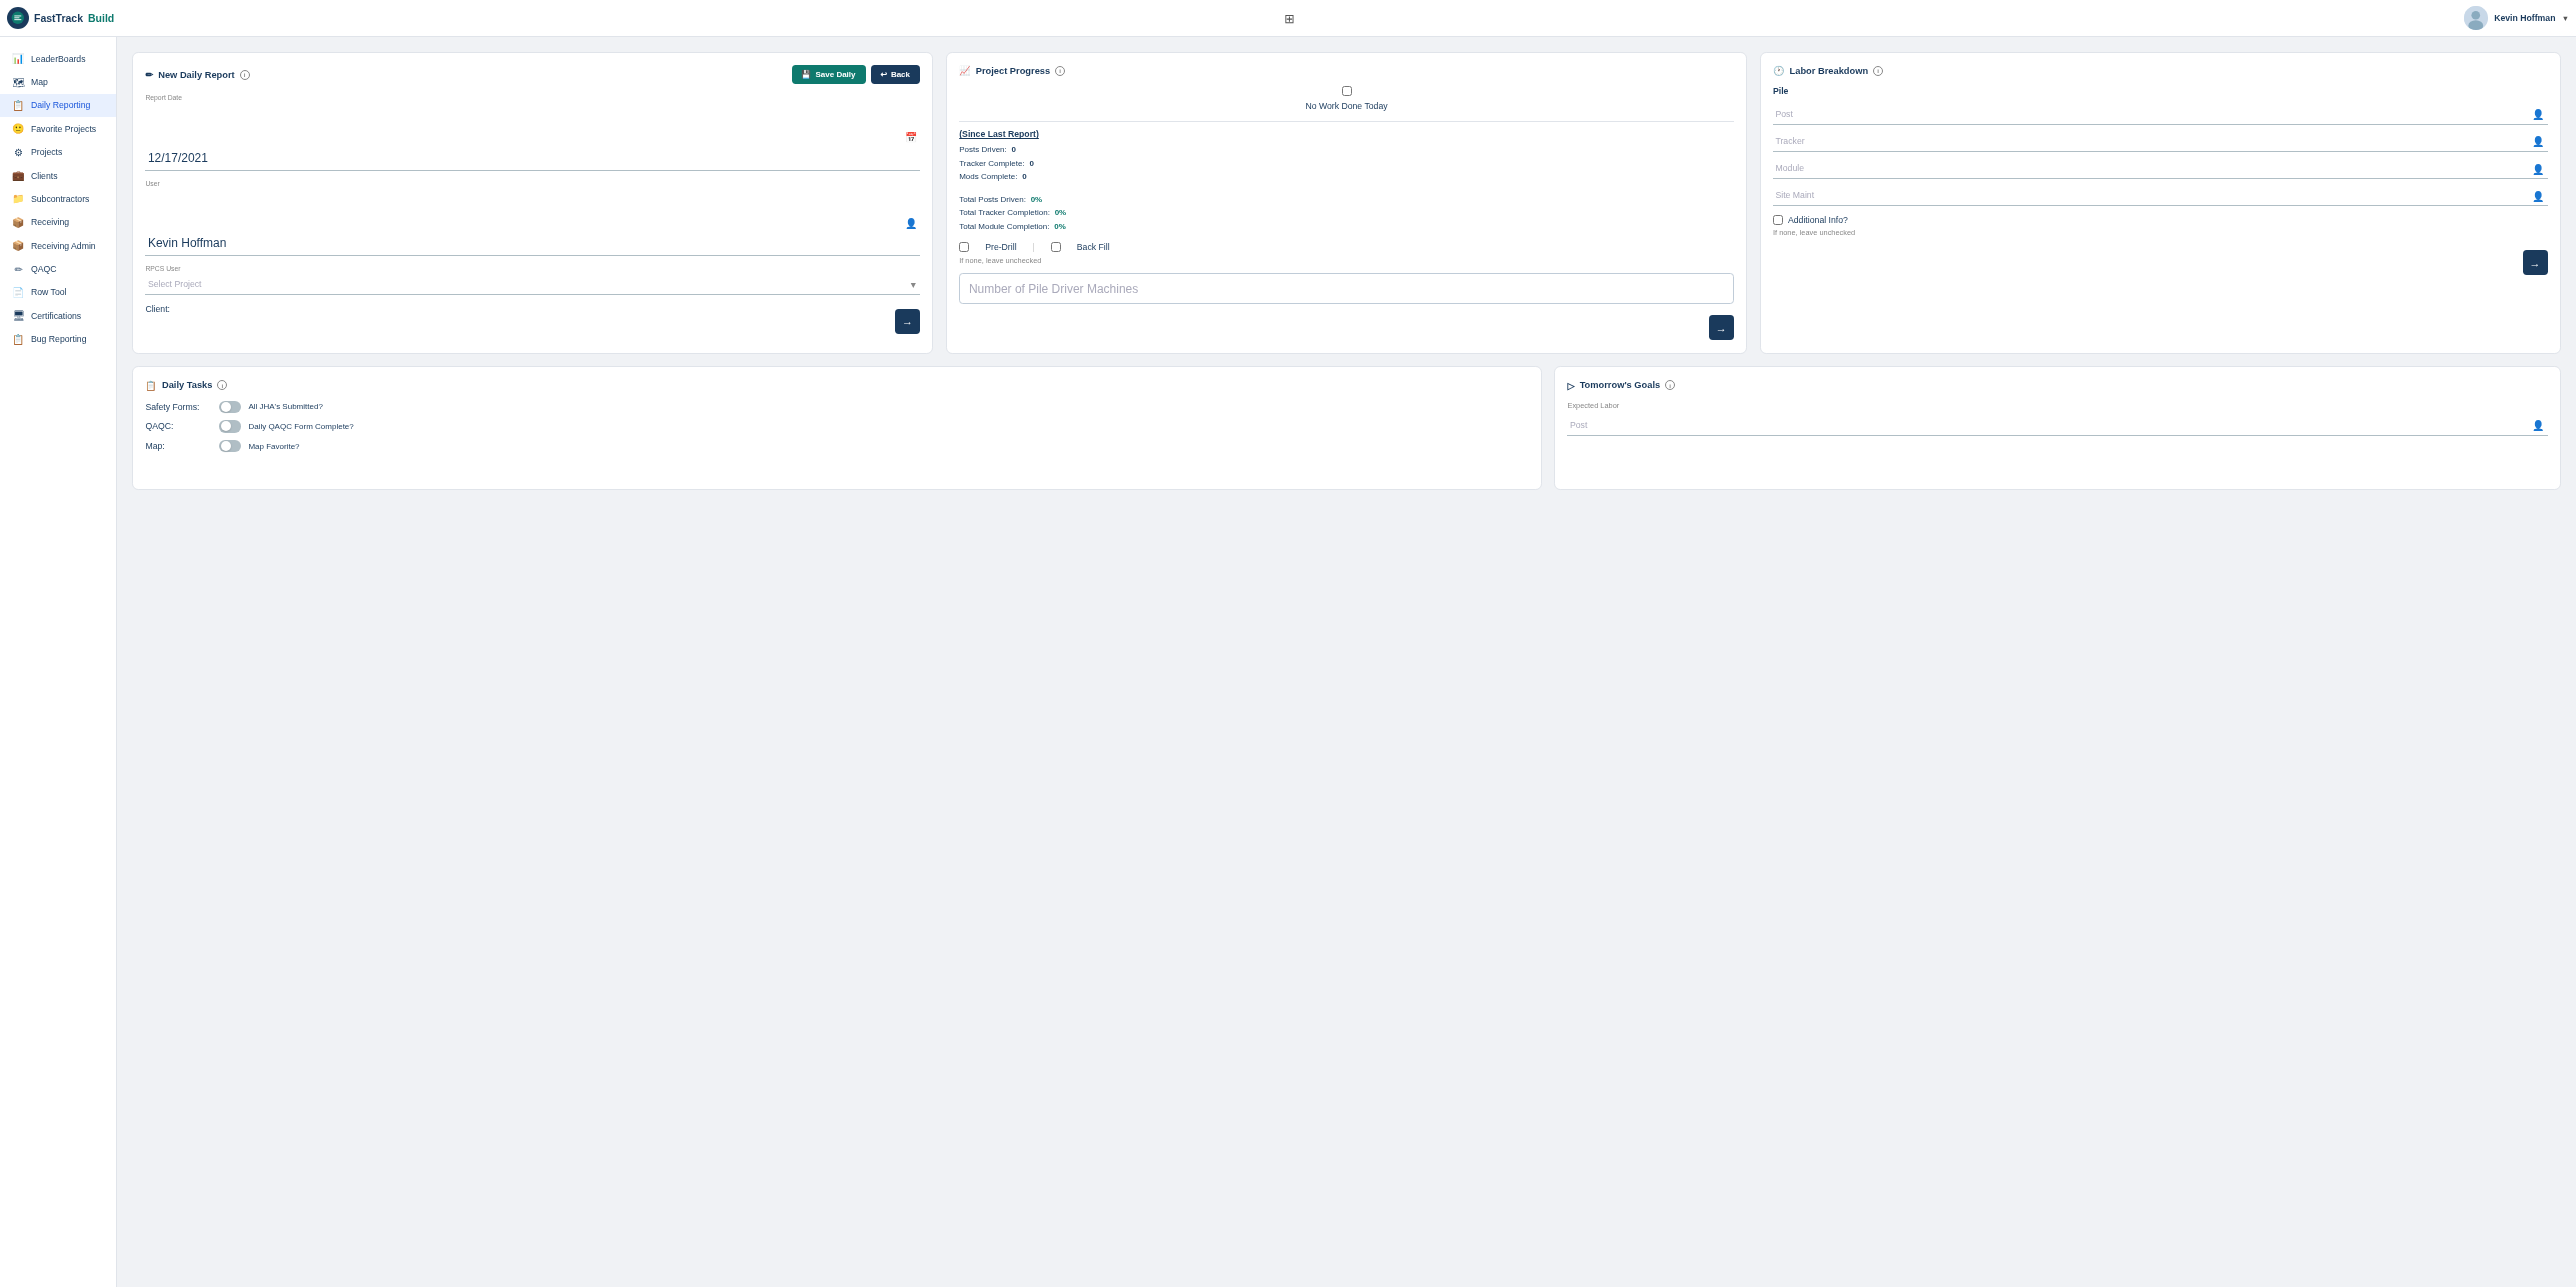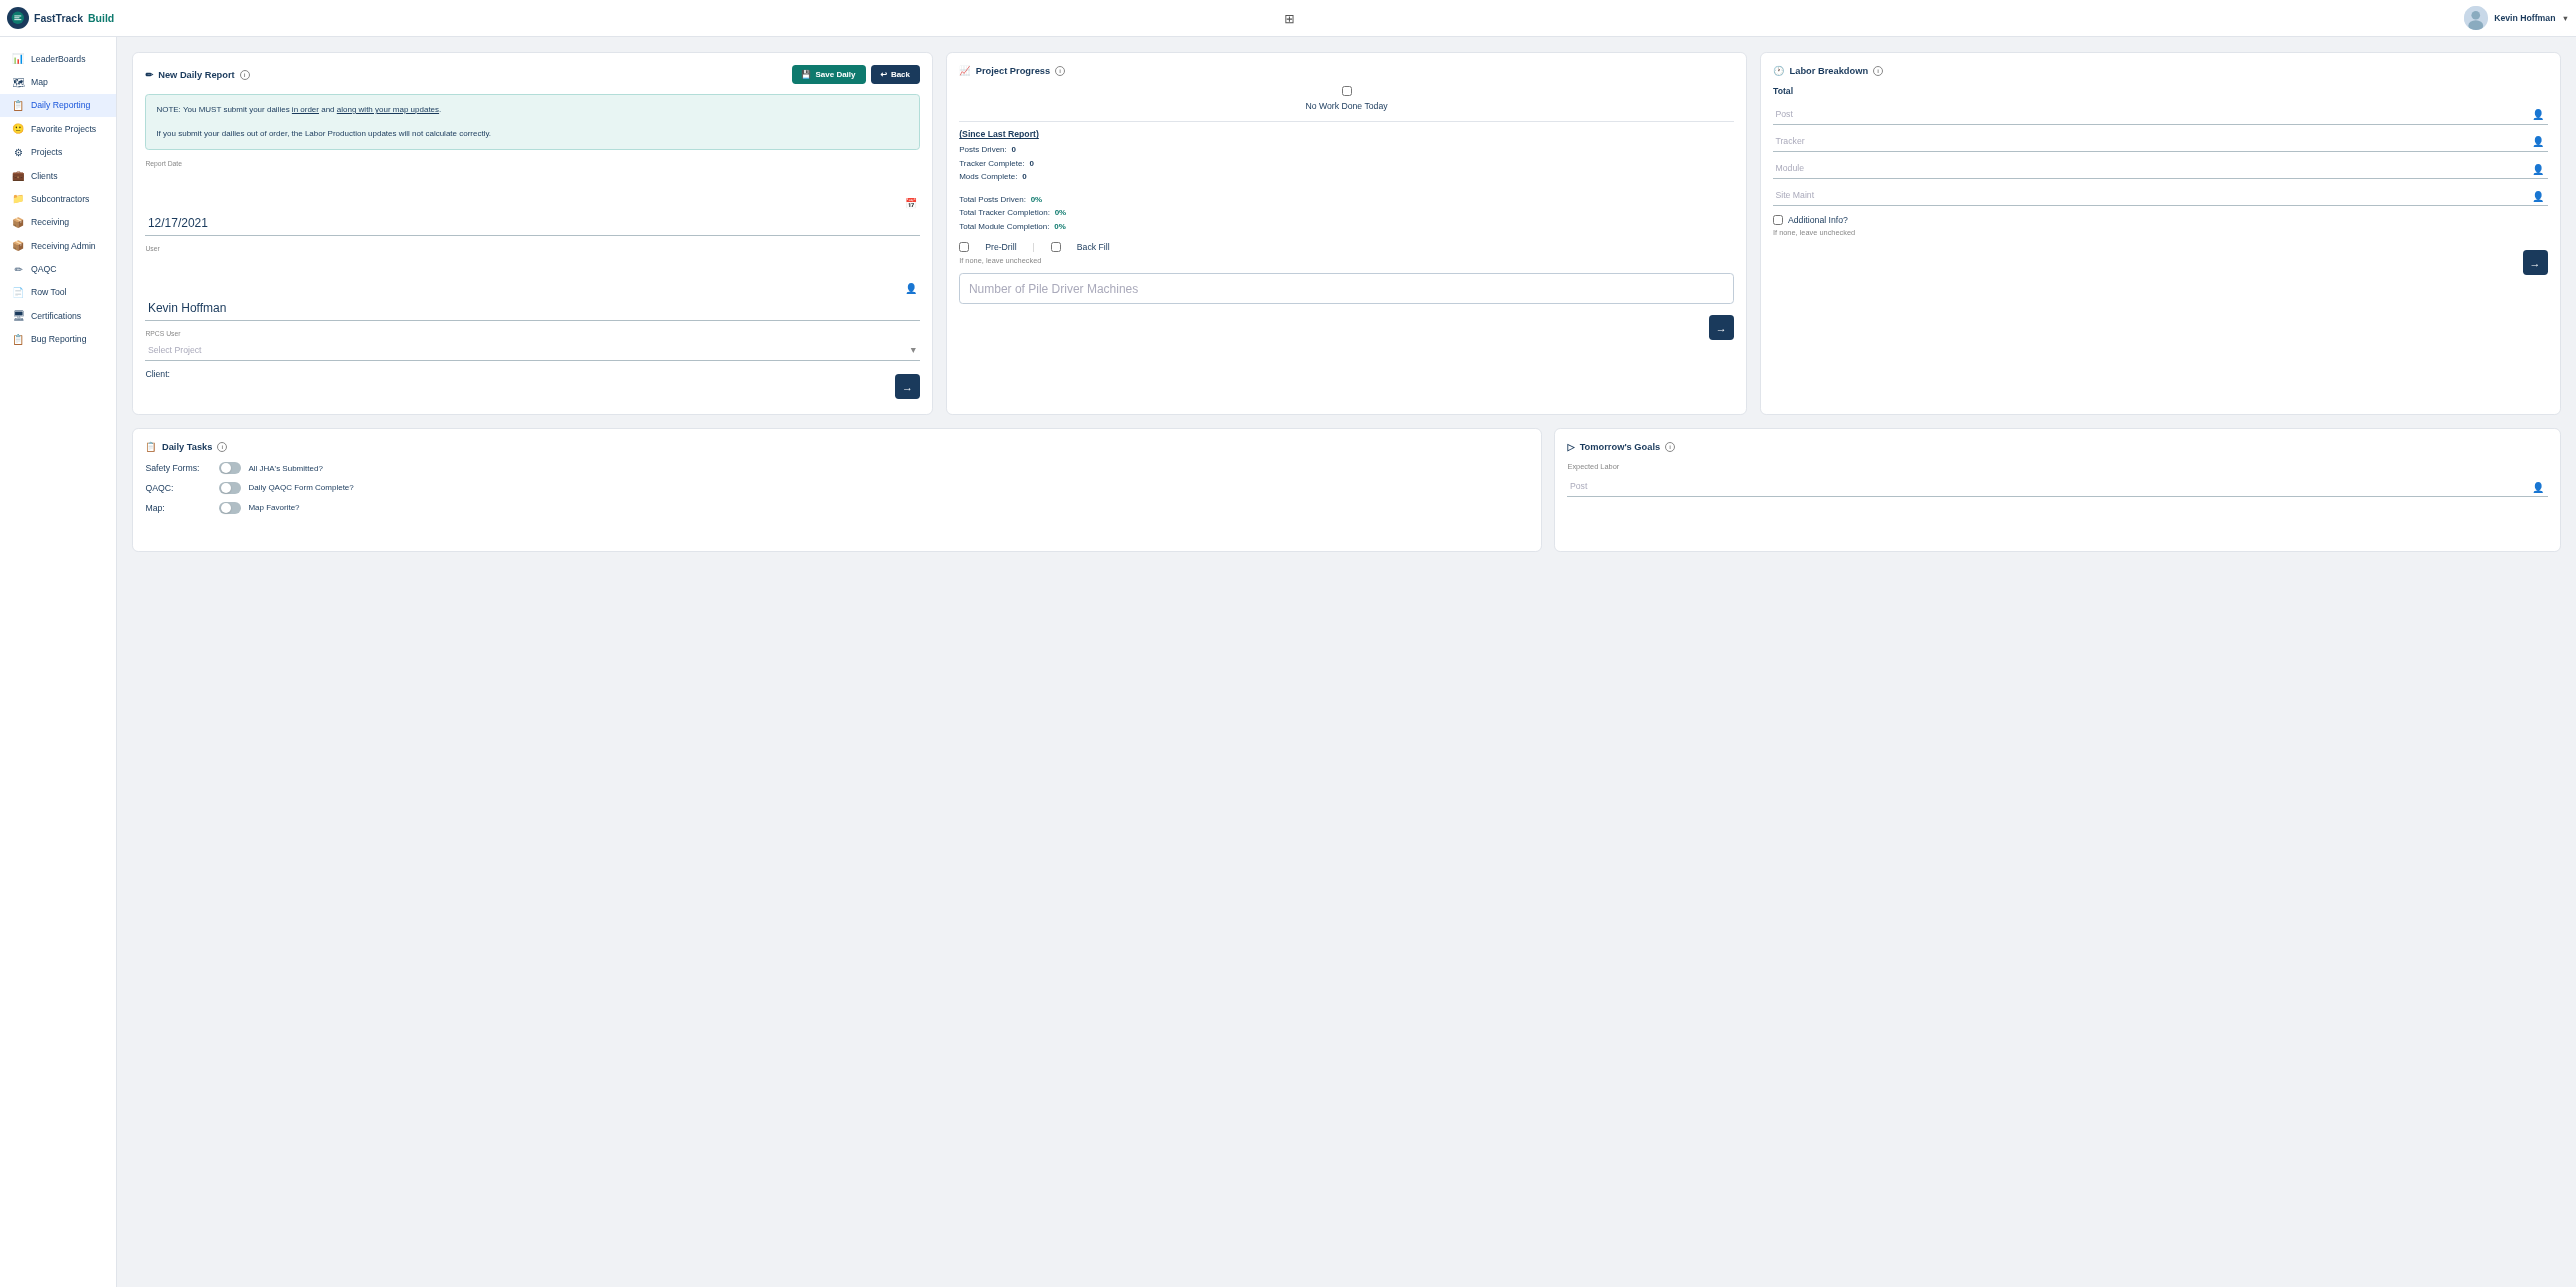--- a/index.html
+++ b/index.html
@@ -258,25 +258,20 @@
             <span>💾</span>
             <span>Save Daily</span>
           </button>
           <button class="btn-back">
             <span>↩</span>
             <span>Back</span>
           </button>
         </div>
       </div>
 
-      <div class="note-box">
-        <p>NOTE: You MUST submit your dailies <u>in order</u> and <u>along with your map updates</u>.</p>
-        <br>
-        <p>If you submit your dailies out of order, the Labor Production updates will not calculate correctly.</p>
-      </div>
 
       <div class="form-group">
         <label class="form-label">Report Date</label>
         <div class="form-input-wrap">
           <input class="form-input" type="text" value="12/17/2021" style="">
           <span class="input-icon">📅</span>
         </div>
       </div>
 
       <div class="form-group">
@@ -368,21 +363,21 @@
 
     <div class="card">
       <div class="card-header">
         <div class="card-title">
           <span>🕐</span>
           <span>Labor Breakdown</span>
           <span class="info-icon">i</span>
         </div>
       </div>
 
-      <div class="lb-total-label">Total</div>
+      <div class="lb-total-label">Pile</div>
 
       <div class="lb-input-wrap">
         <input class="lb-input" type="text" placeholder="Post" style="">
         <span class="lb-input-icon">👤</span>
       </div>
       <div class="lb-input-wrap">
         <input class="lb-input" type="text" placeholder="Tracker" style="">
         <span class="lb-input-icon">👤</span>
       </div>
       <div class="lb-input-wrap">

